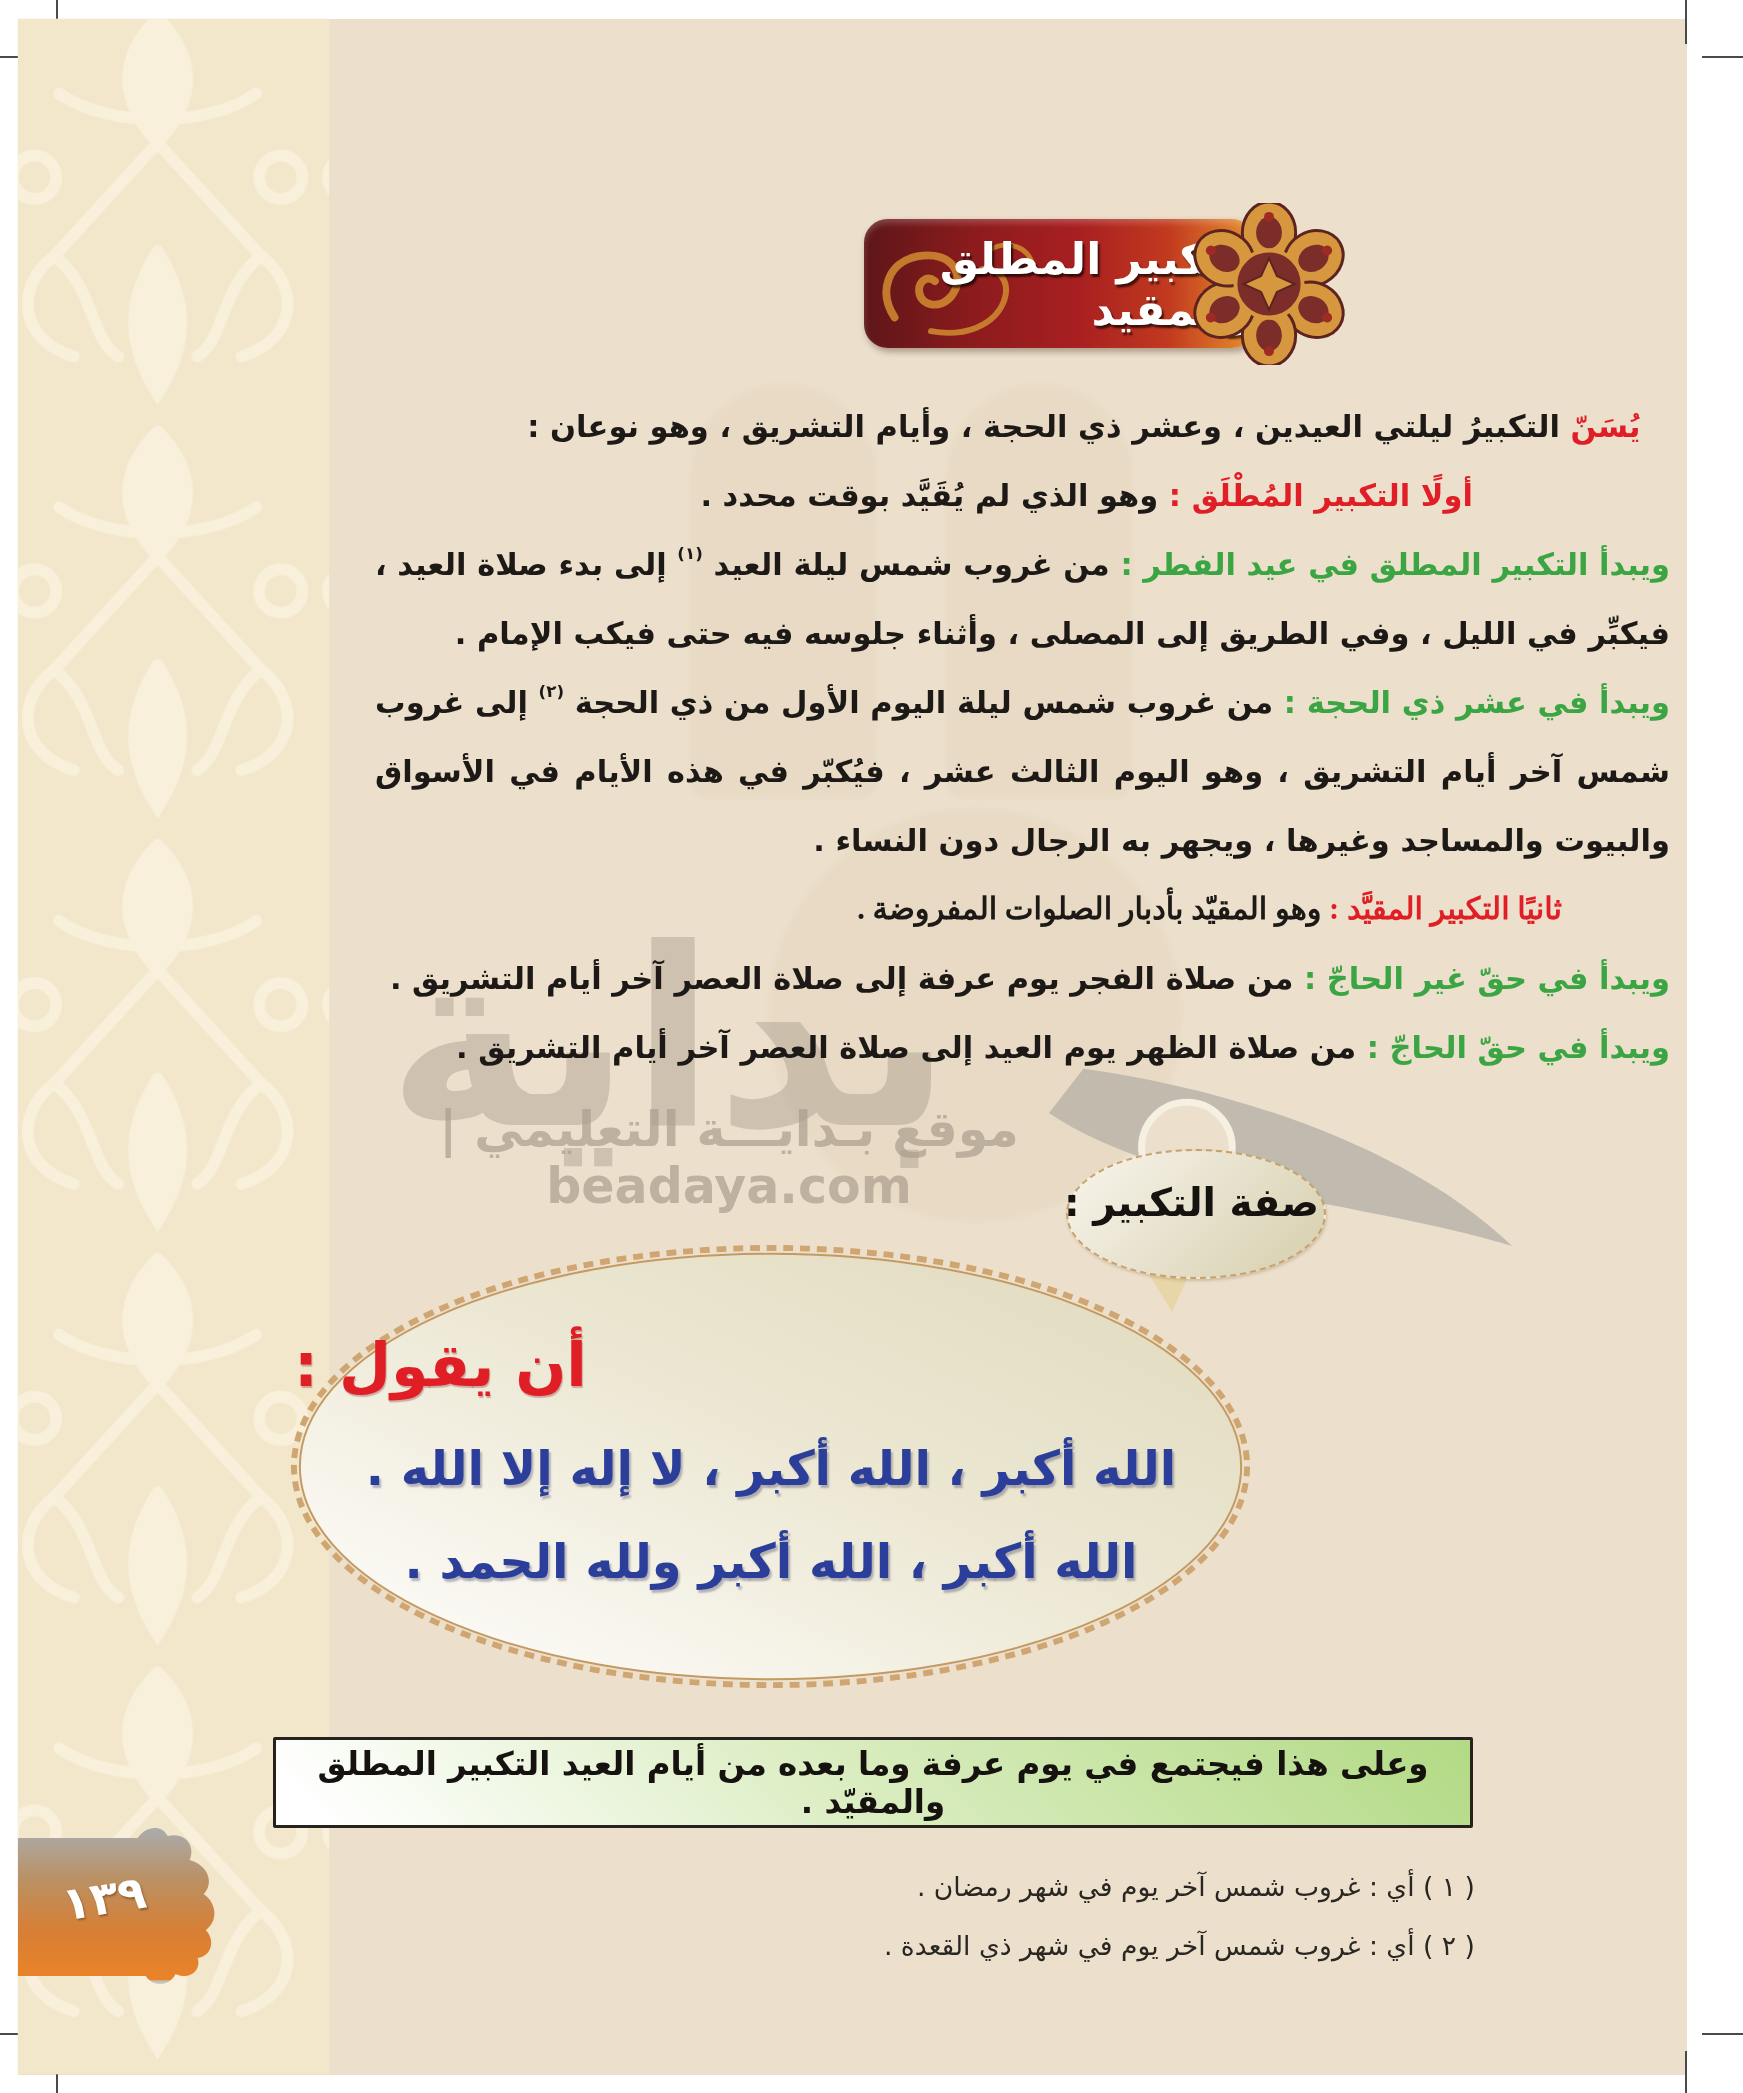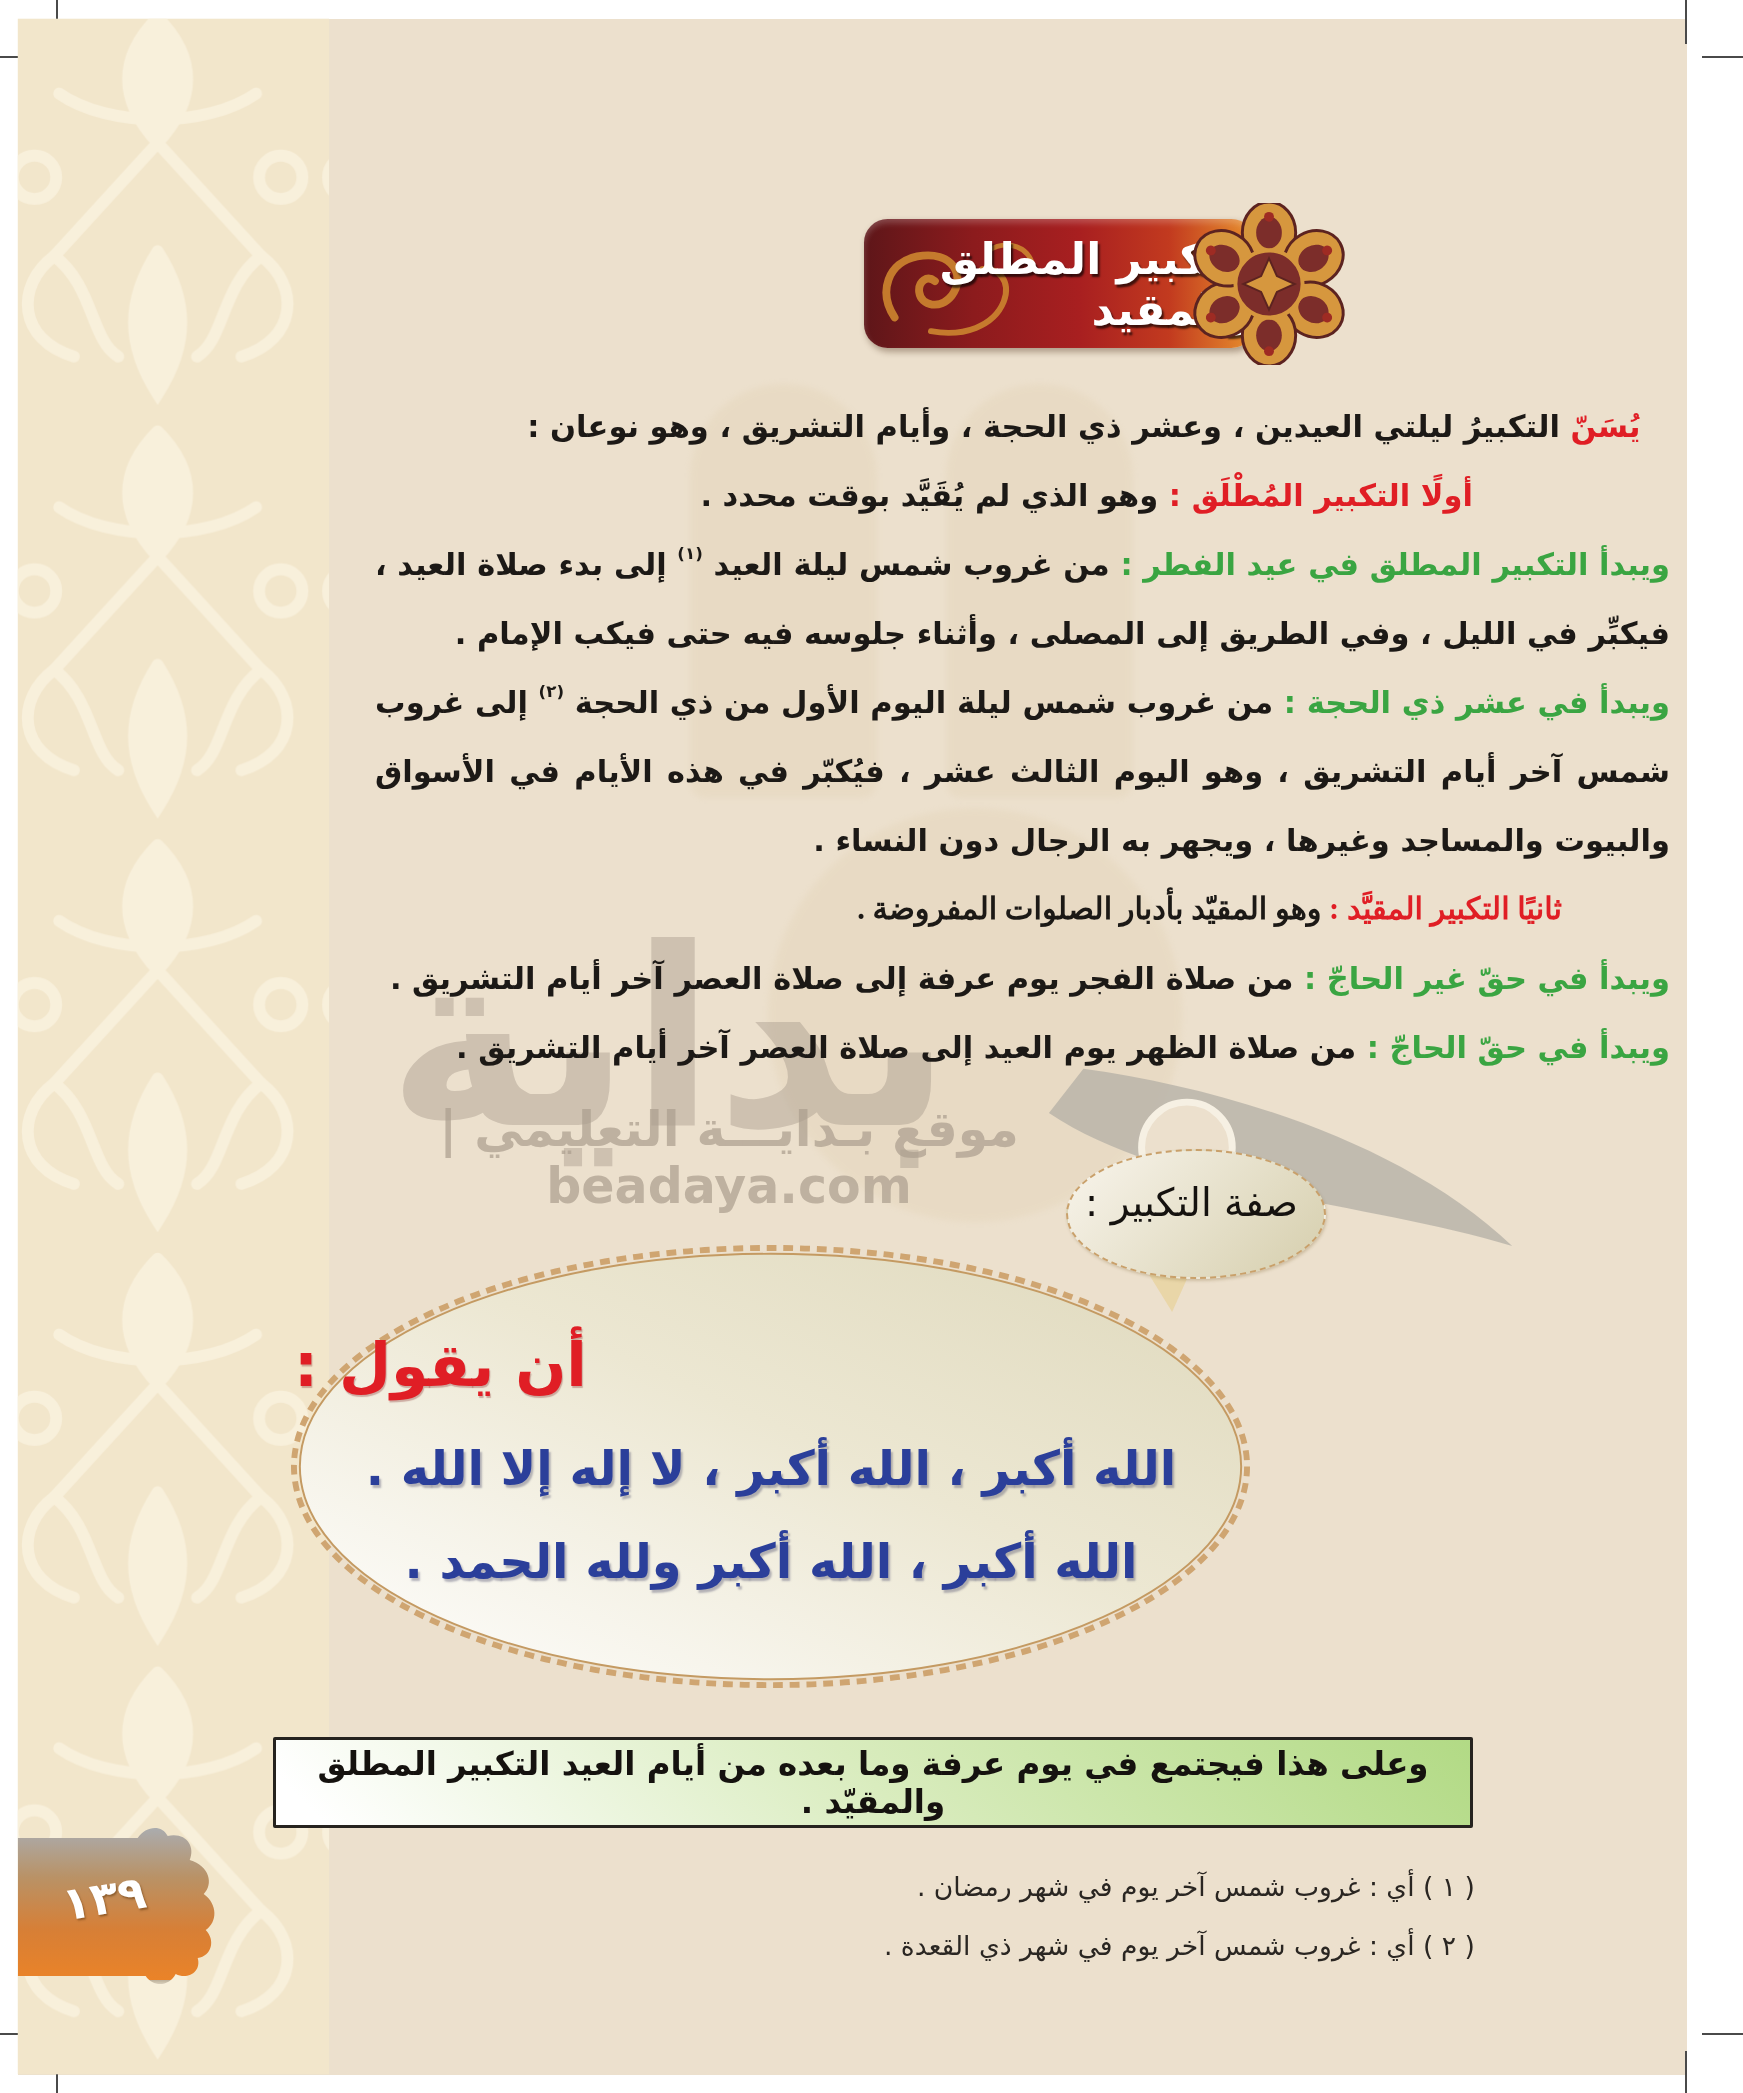--- a/index.html
+++ b/index.html
@@ -34,21 +34,21 @@
   .wm-word{position:absolute;left:246px;top:911px;width:847px;text-align:center;direction:rtl;
            font-size:248px;font-weight:bold;color:#a5988a;opacity:.42;line-height:256px;}
   .wm-tag{position:absolute;left:251px;top:1101px;width:956px;text-align:center;direction:rtl;
           font-size:49px;font-weight:bold;color:#ab9e8e;opacity:.7;}
   .swoosh{position:absolute;left:1039px;top:1044px;}
   
   .sec-ellipse{position:absolute;left:1066px;top:1149px;width:256px;height:126px;border-radius:50%;
                background:linear-gradient(135deg,#f5f1e6 10%,#d9d2b3 90%);
                border:2px dashed #c9a06a;box-shadow:1px 2px 3px rgba(120,90,40,.25);}
   .sec-heading{position:absolute;left:1039px;top:1180px;width:305px;text-align:center;direction:rtl;white-space:nowrap;
-               font-size:39px;font-weight:normal;color:#15120f;}
+               font-size:39px;font-weight:bold;color:#15120f;}
   
   .oval-wrap{position:absolute;left:286px;top:1243px;}
   .takbeer-intro{position:absolute;left:294px;top:1330px;width:970px;text-align:left;direction:rtl;
                  font-size:60px;font-weight:bold;color:#e01e25;text-shadow:1px 2px 1px rgba(120,20,20,.3);}
   .takbeer-line{position:absolute;left:286px;width:970px;text-align:center;direction:rtl;
                 font-size:48px;font-weight:bold;color:#2b3f9a;text-shadow:2px 3px 2px rgba(80,80,110,.4);}
   .tl1{top:1440px;} .tl2{top:1533px;}
   
   .note-box{position:absolute;left:273px;top:1737px;width:1194px;height:85px;border:3px solid #26231f;border-radius:2px;
             background:linear-gradient(225deg,#b2da85 0%,#d9ecbe 50%,#ffffff 96%);

